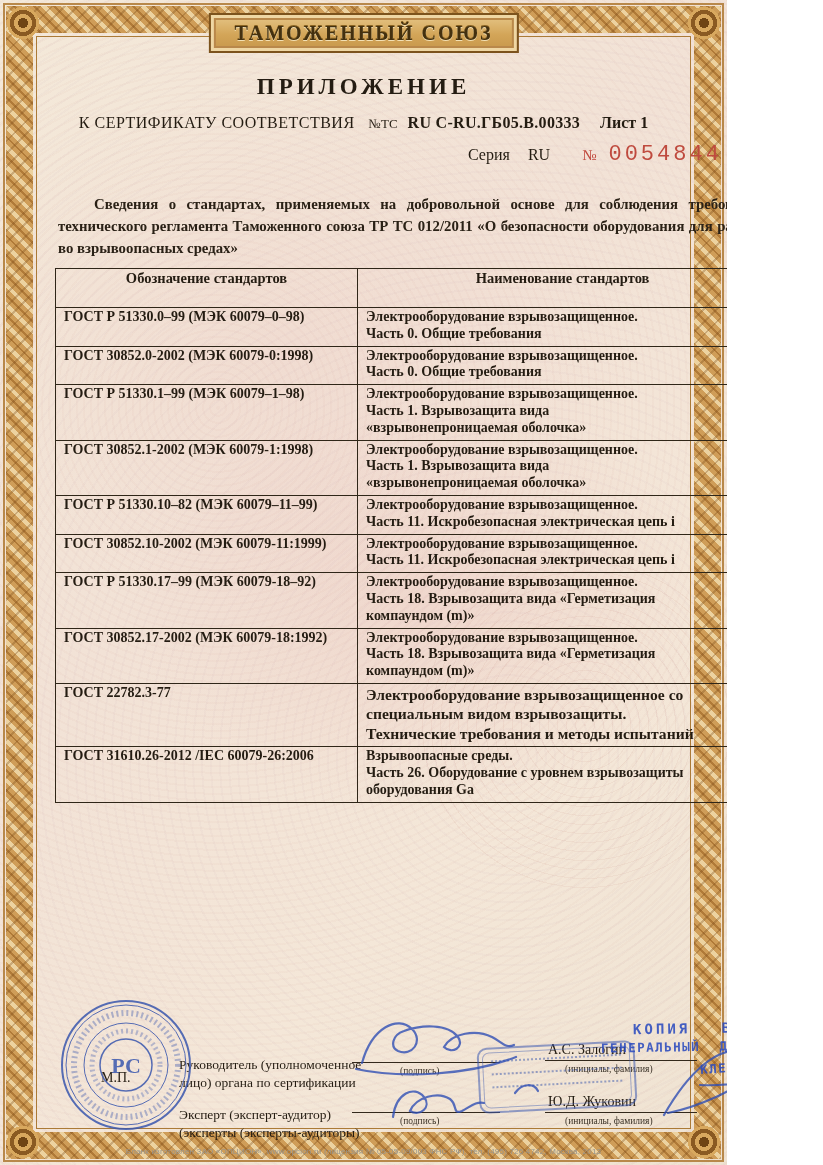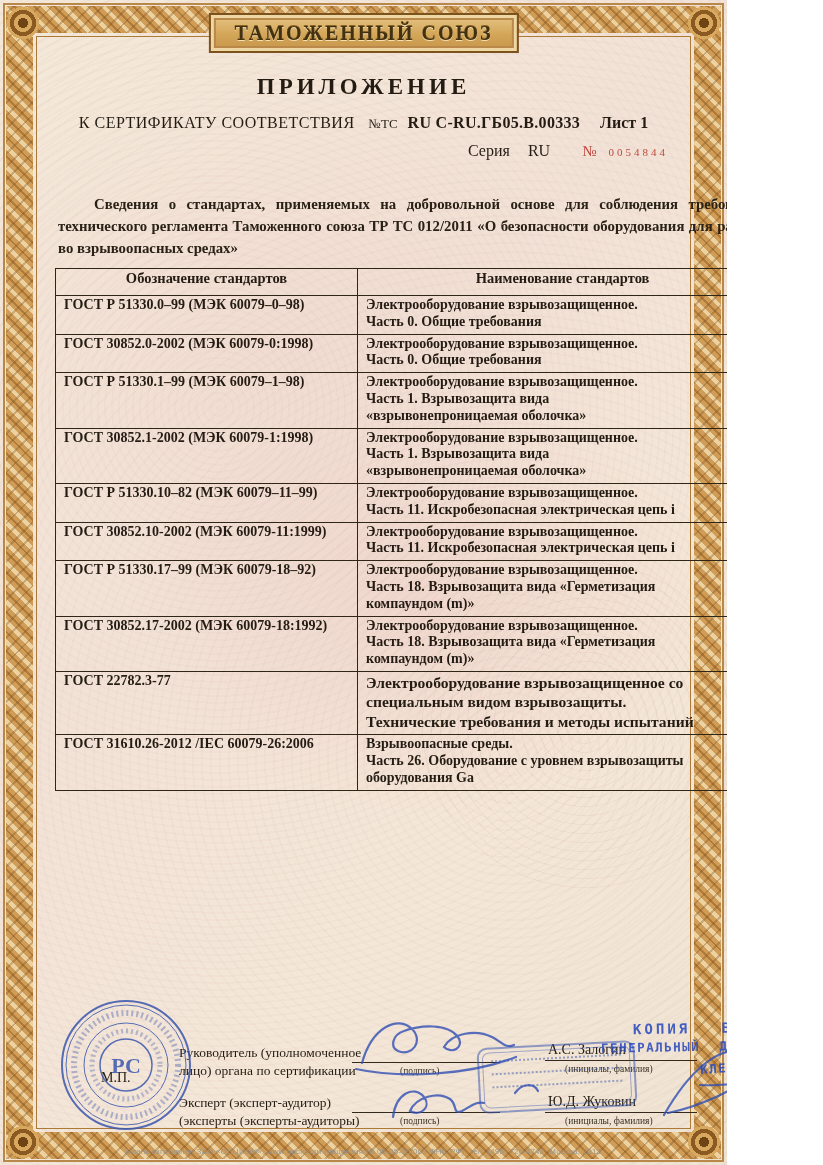--- a/index.html
+++ b/index.html
@@ -67,39 +67,39 @@
   .cert-line { position: absolute; top: 114px; left: 0; width: 100%; text-align: center; font-size: 16px; white-space: nowrap; }
   .cert-line .label { letter-spacing: .5px; }
   .cert-line .prefix { font-size: 13px; margin-left: 10px; }
   .cert-line .number { font-weight: bold; margin-left: 6px; letter-spacing: .3px; }
   .cert-line .sheet { font-weight: bold; margin-left: 16px; }
 
   .series-line { position: absolute; top: 142px; left: 468px; font-size: 16px; white-space: nowrap; }
   .series-line .series-label { margin-right: 14px; }
   .series-line .series-val { margin-right: 28px; }
   .series-line .num-sign { color: #c0463b; font-size: 15px; margin-right: 8px; }
-  .series-line .serial { color: #bf4a3e; font-family: Liberation Serif, serif; font-size: 11px; letter-spacing: 3px; }
+  .series-line .serial { color: #bf4a3e; font-family: Liberation Mono, monospace; font-size: 22px; letter-spacing: 3px; }
 
   .intro {
     position: absolute; top: 193px; left: 58px; width: 708px; margin: 0;
     font-size: 14.8px; font-weight: bold; line-height: 1.5; text-align: justify; text-indent: 36px;
     color: #2a2116;
   }
 
   table.standards { position: absolute; top: 268px; left: 55px; width: 713px; border-collapse: collapse; }
   .standards th, .standards td { border: 1.5px solid #2f2618; vertical-align: top; }
-  .standards th { font-size: 14.5px; font-weight: bold; text-align: center; padding: 1px 4px 8px; margin-top: 42px; }
+  .standards th { font-size: 14.5px; font-weight: bold; text-align: center; padding: 1px 4px 20px; margin-top: 42px; }
   .standards td { font-size: 14px; font-weight: bold; line-height: 1.2; padding: 1px 8px 3px; }
   td.desig { width: 302px; }
   td.name { white-space: pre-line; margin-top: 12px; }
   .standards tbody tr:nth-child(9) td.name { font-size: 15.6px; line-height: 1.25; }
 
   
   .mp { position: absolute; left: 101px; top: 1070px; font-size: 14px; }
-  .role { position: absolute; left: 179px; font-size: 13.5px; line-height: 1.35; }
+  .role { position: absolute; left: 179px; font-size: 13.5px; line-height: 1.35; margin-top: 12px; }
   .role.r1 { top: 1044px; }
   .role.r2 { top: 1094px; }
   .sig-line { position: absolute; border-bottom: 1.3px solid #33291c; height: 0; }
   .sig-line.s1 { left: 352px; top: 1062px; width: 148px; }
   .sig-line.s2 { left: 352px; top: 1112px; width: 148px; }
   .sig-line.n1 { left: 545px; top: 1060px; width: 152px; }
   .sig-line.n2 { left: 545px; top: 1112px; width: 152px; }
   .caption { position: absolute; font-size: 9.5px; color: #3a3227; }
   .caption.c-sign1 { left: 400px; top: 1066px; }
   .caption.c-sign2 { left: 400px; top: 1116px; }

